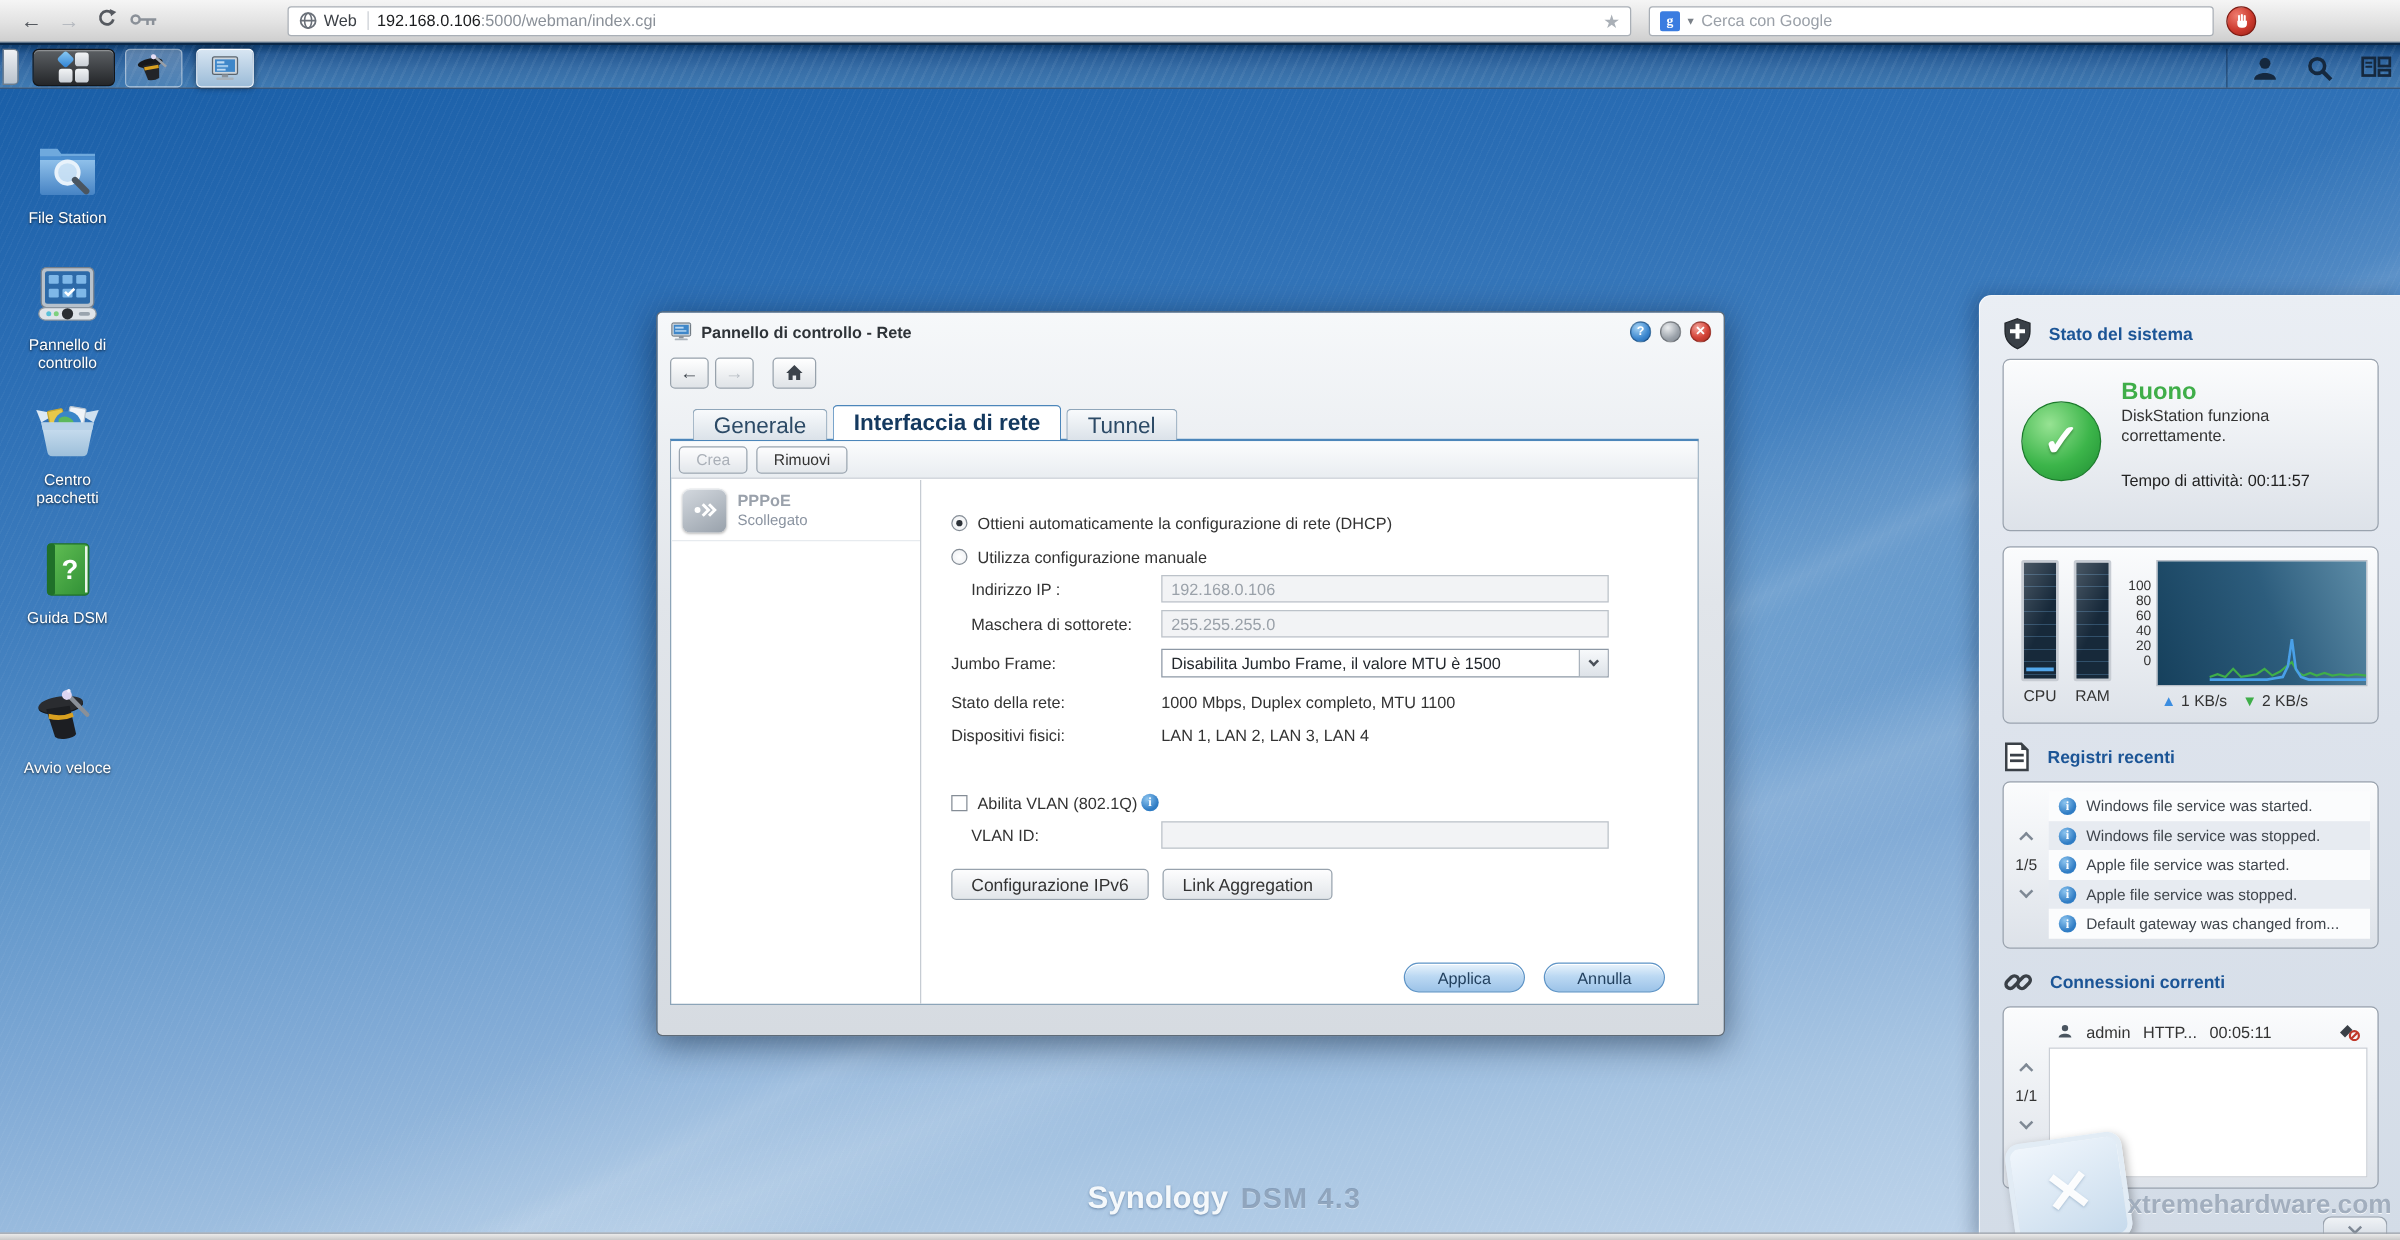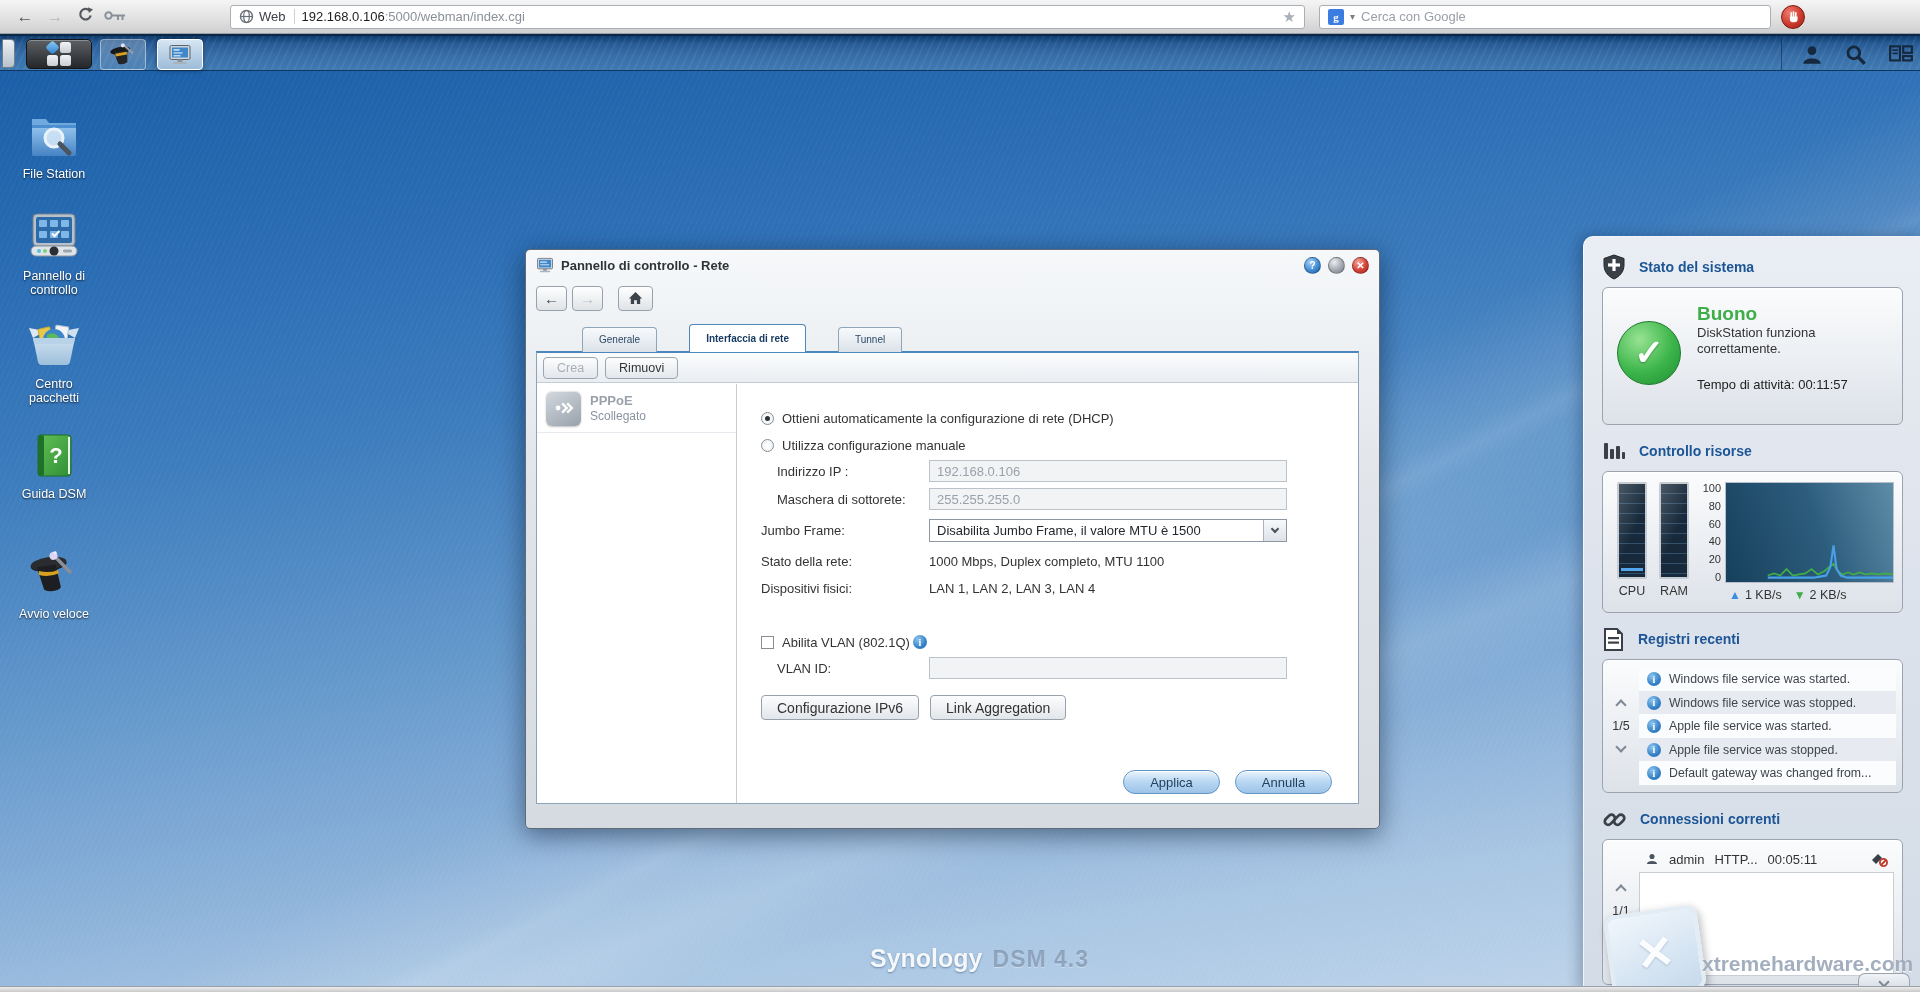--- a/index.html
+++ b/index.html
@@ -80,22 +80,22 @@
     display:grid; place-items:center; font-size:10px; font-weight:bold; color:#fff; }
   .wbtn.help { background:radial-gradient(circle at 35% 28%, #a5d3f5, #3c87cf 60%, #1d5ea6); }
   .wbtn.min  { background:radial-gradient(circle at 35% 28%, #eceef0, #9ba2aa 60%, #7d848d); }
   .wbtn.close{ background:radial-gradient(circle at 35% 28%, #f3a69c, #d44338 55%, #a02a20); }
   .navrow { height:36px; display:flex; align-items:center; gap:5px; padding:0 10px; }
   .nbtn { width:31px; height:25px; background:linear-gradient(#ffffff,#dfe3e7); border:1px solid #98a2ac;
     border-radius:4px; display:grid; place-items:center; font-size:15px; font-weight:bold; color:#3c434b; }
   .nbtn.dis { color:#b9bfc6; }
   .nbtn.home { margin-left:10px; width:35px; }
   .tabs { position:absolute; left:28px; top:74px; display:flex; gap:4px; align-items:flex-end; z-index:3; }
-  .tab { height:25px; padding:0 16px; line-height:24px; font-size:10px; color:#2c4a66;
-    background:linear-gradient(#f8fafc,#dbe2e9); border:1px solid #8fa6ba; border-bottom:none; border-radius:4px 4px 0 0;margin-left:28px; }
+  .tab { height:25px; padding:0 16px; line-height:24px; font-size:18px; color:#2c4a66;
+    background:linear-gradient(#f8fafc,#dbe2e9); border:1px solid #8fa6ba; border-bottom:none; border-radius:4px 4px 0 0; }
   .tab.active { height:28px; line-height:27px; background:#fff; font-weight:bold; color:#14395f; border-color:#4c86ba; }
   .panel { position:absolute; left:10px; right:20px; top:101px; bottom:24px; background:#fff;
     border:1px solid #8ca4b8; border-top:2px solid #4c86ba; }
   .toolbar { height:30px; background:linear-gradient(#fbfcfd,#e9edf1); border-bottom:1px solid #c6ccd3;
     display:flex; gap:7px; padding:3px 6px; align-items:center; }
   .tbtn { height:22px; padding:0 13px; font-size:12.5px; color:#333; background:linear-gradient(#fdfdfe,#e3e7eb);
     border:1px solid #9aa5b0; border-radius:4px; display:grid; place-items:center;}
   .tbtn.disabled { color:#aab0b8; }
   .wbody { position:absolute; top:31px; bottom:0; left:0; right:0; display:flex; }
   .iflist { width:200px; border-right:1px solid #c6ccd3; }
@@ -156,21 +156,21 @@
   .st-desc { font-size:13px; color:#333; line-height:16px; }
   .st-uptime { font-size:13px; color:#222; margin-top:20px; }
 
   .card.res { height:142px; display:flex; padding:10px 8px 6px 12px; }
   .gauge-col { width:34px; display:flex; flex-direction:column; align-items:center; margin-right:8px; }
   .gauge { width:30px; height:97px; border:2px solid #c7ccd3; border-radius:2px; position:relative; overflow:hidden;
     background:repeating-linear-gradient(180deg,#17293a 0 9px,#31506b 9px 10px); }
   .gauge::after { content:""; position:absolute; inset:0; background:linear-gradient(115deg,rgba(255,255,255,.22),transparent 55%); }
   .usage { position:absolute; left:2px; right:2px; height:3px; background:#52a7ec; }
   .gauge-lbl { font-size:12.5px; color:#333; margin-top:5px; }
-  .yaxis { width:26px; height:101px; display:flex; flex-direction:column; justify-content:space-between;
+  .yaxis { width:26px; height:101px; display:flex; flex-direction:column; justify-content:center;
     font-size:11px; color:#333; text-align:right; padding-right:4px; }
   .plot-col { flex:1; }
   .plot { width:100%; height:101px; border:1px solid #b9bfc8;
     background:linear-gradient(250deg,#5e8da8 0%,#2d5d7d 45%,#16405c 100%); }
   .plot svg { display:block; width:100%; height:100%; }
   .legend { display:flex; align-items:center; gap:4px; font-size:12.5px; color:#333; margin-top:5px; padding-left:4px;}
   .arr-up { color:#3b8de0; font-size:12px; } .arr-dn { color:#3fae49; font-size:12px; margin-left:8px; }
 
   .card.logs { height:134px; display:flex; padding:6px 6px 6px 0; }
   .pager { width:36px; display:flex; flex-direction:column; align-items:center; justify-content:center; gap:10px; }
@@ -535,31 +535,20 @@
       <div class="st-col">
         <div class="st-state">Buono</div>
         <div class="st-desc">
           <div>DiskStation funziona</div>
           <div>correttamente.</div>
         </div>
         <div class="st-uptime">Tempo di attività: 00:11:57</div>
       </div>
     </div>
 
-    <div class="whead">
-      <svg width="24" height="24" viewBox="0 0 24 24">
-          <g fill="#3a4047">
-            <rect x="2" y="4" width="4" height="16" rx="1"></rect>
-            <rect x="8" y="10" width="4" height="10" rx="1"></rect>
-            <rect x="14" y="7" width="4" height="13" rx="1"></rect>
-            <rect x="20" y="13" width="3" height="7" rx="1"></rect>
-          </g>
-        </svg>
-      <span class="t">Controllo risorse</span>
-    </div>
     <div class="card res">
       <div class="gauge-col">
         <div class="gauge">
             <div class="usage" style="bottom:7%;"></div>
           </div>
         <div class="gauge-lbl">CPU</div>
       </div>
       <div class="gauge-col">
         <div class="gauge"></div>
         <div class="gauge-lbl">RAM</div>

